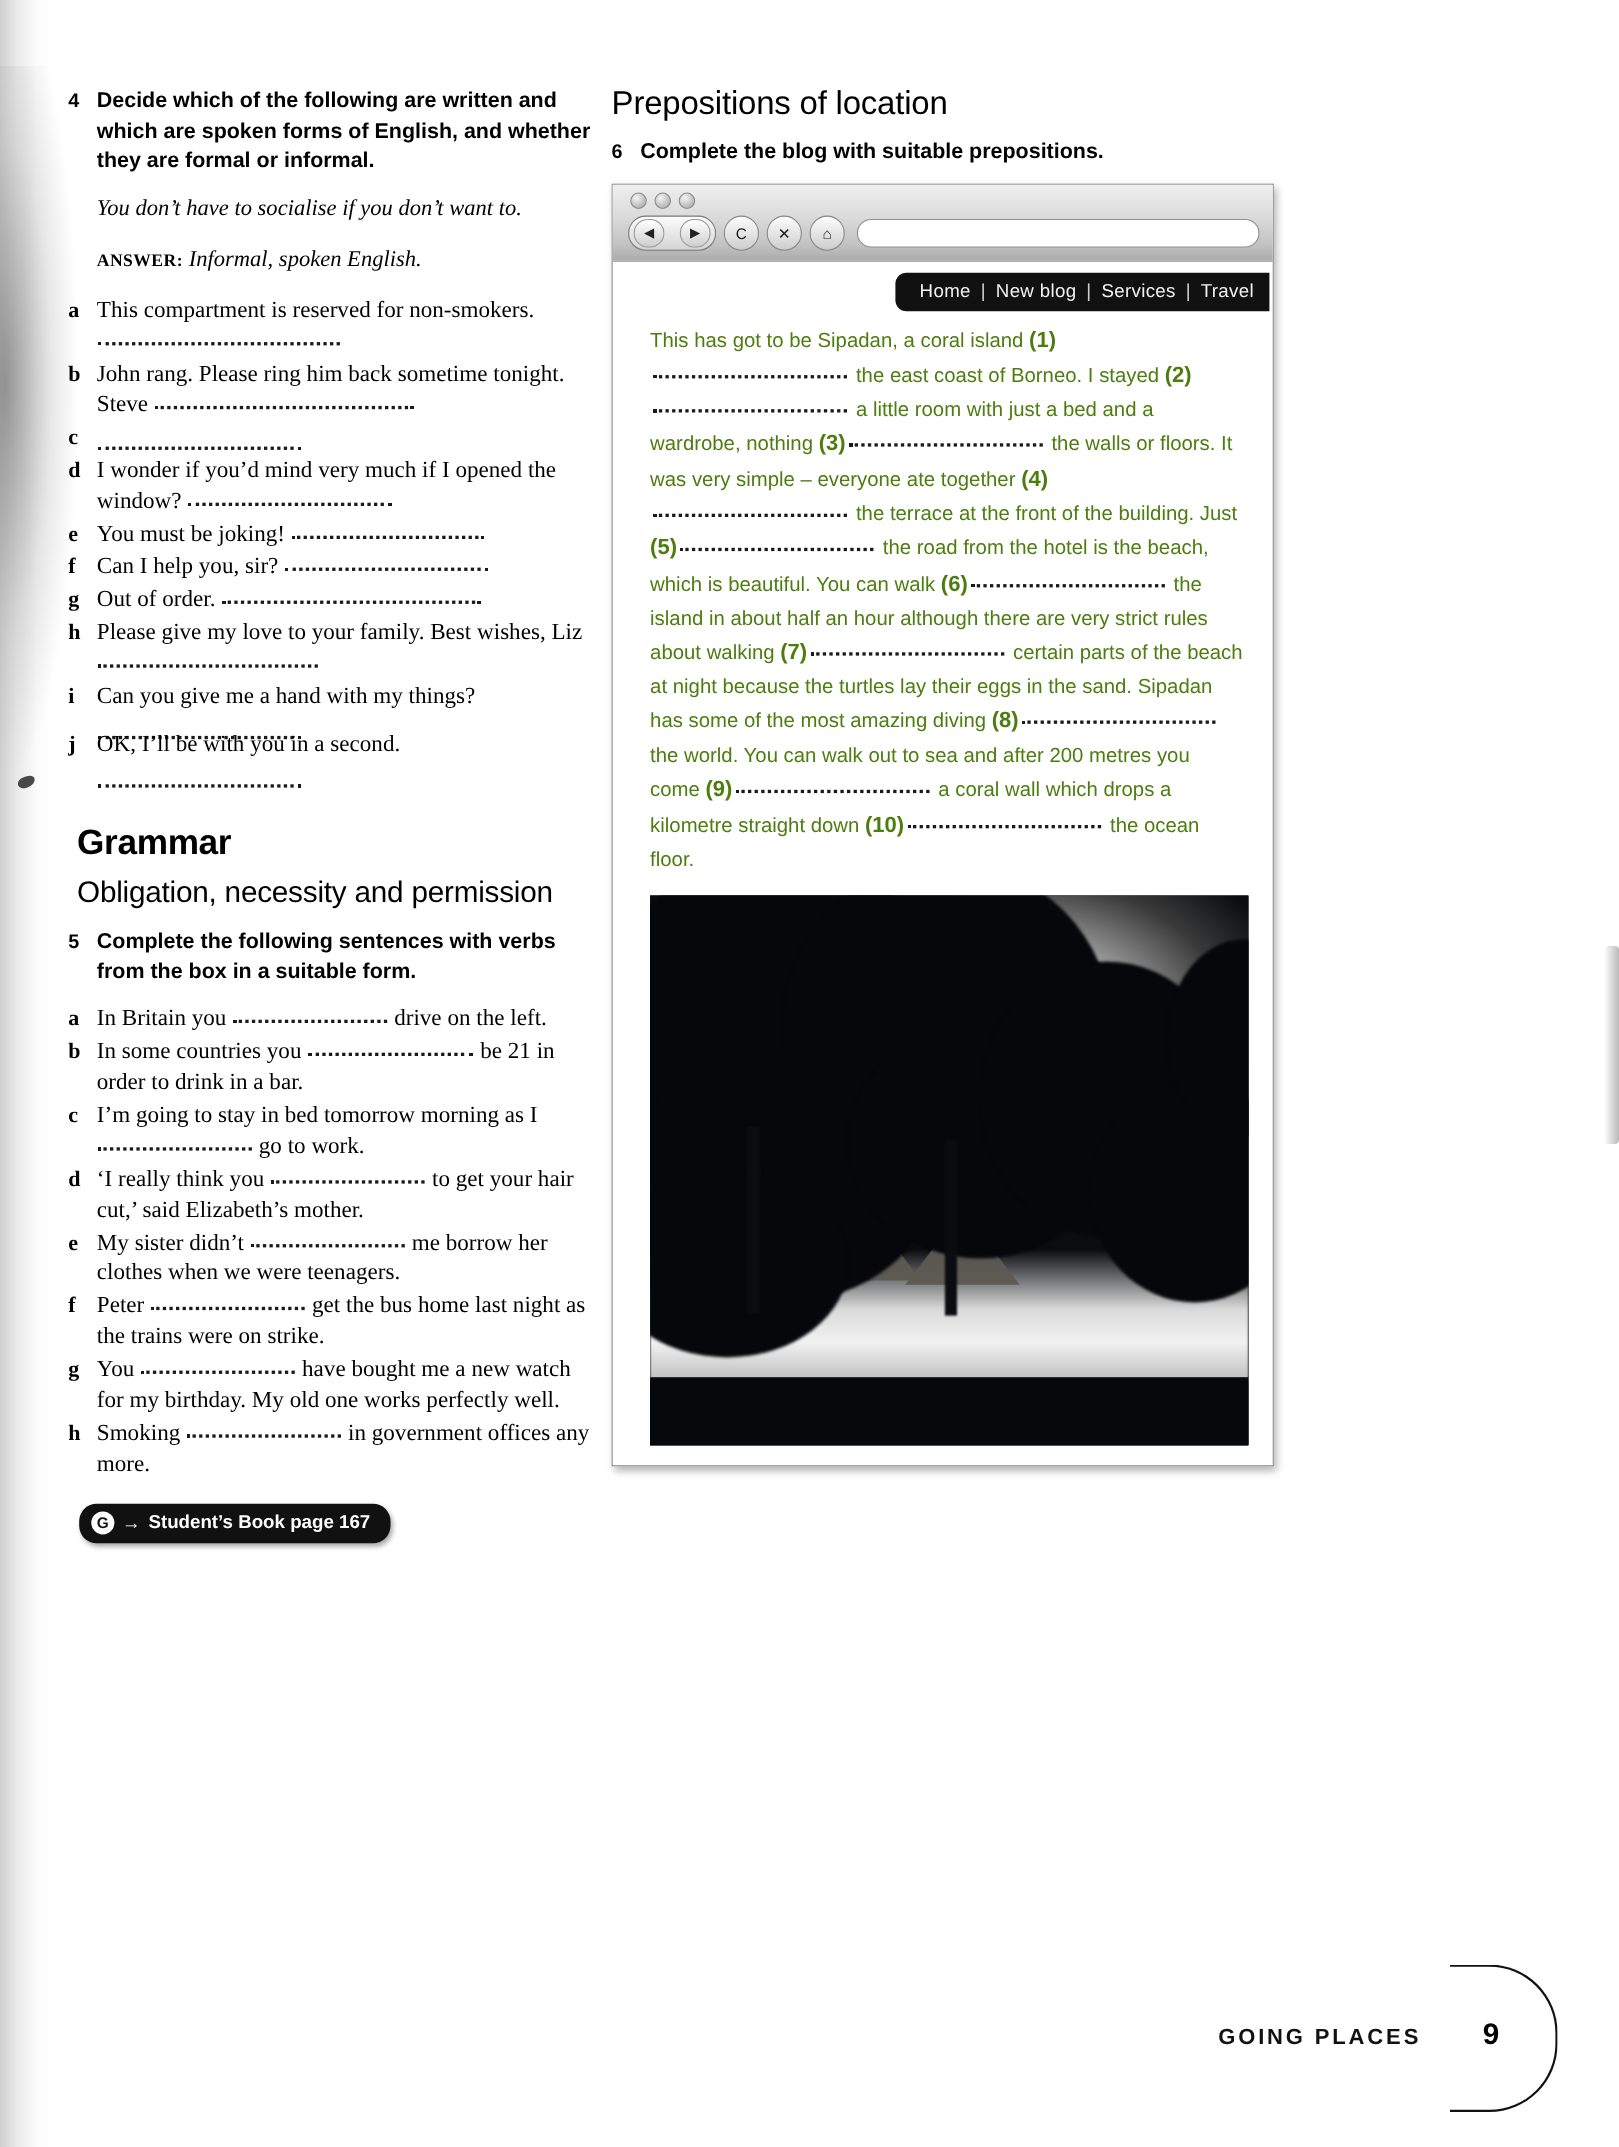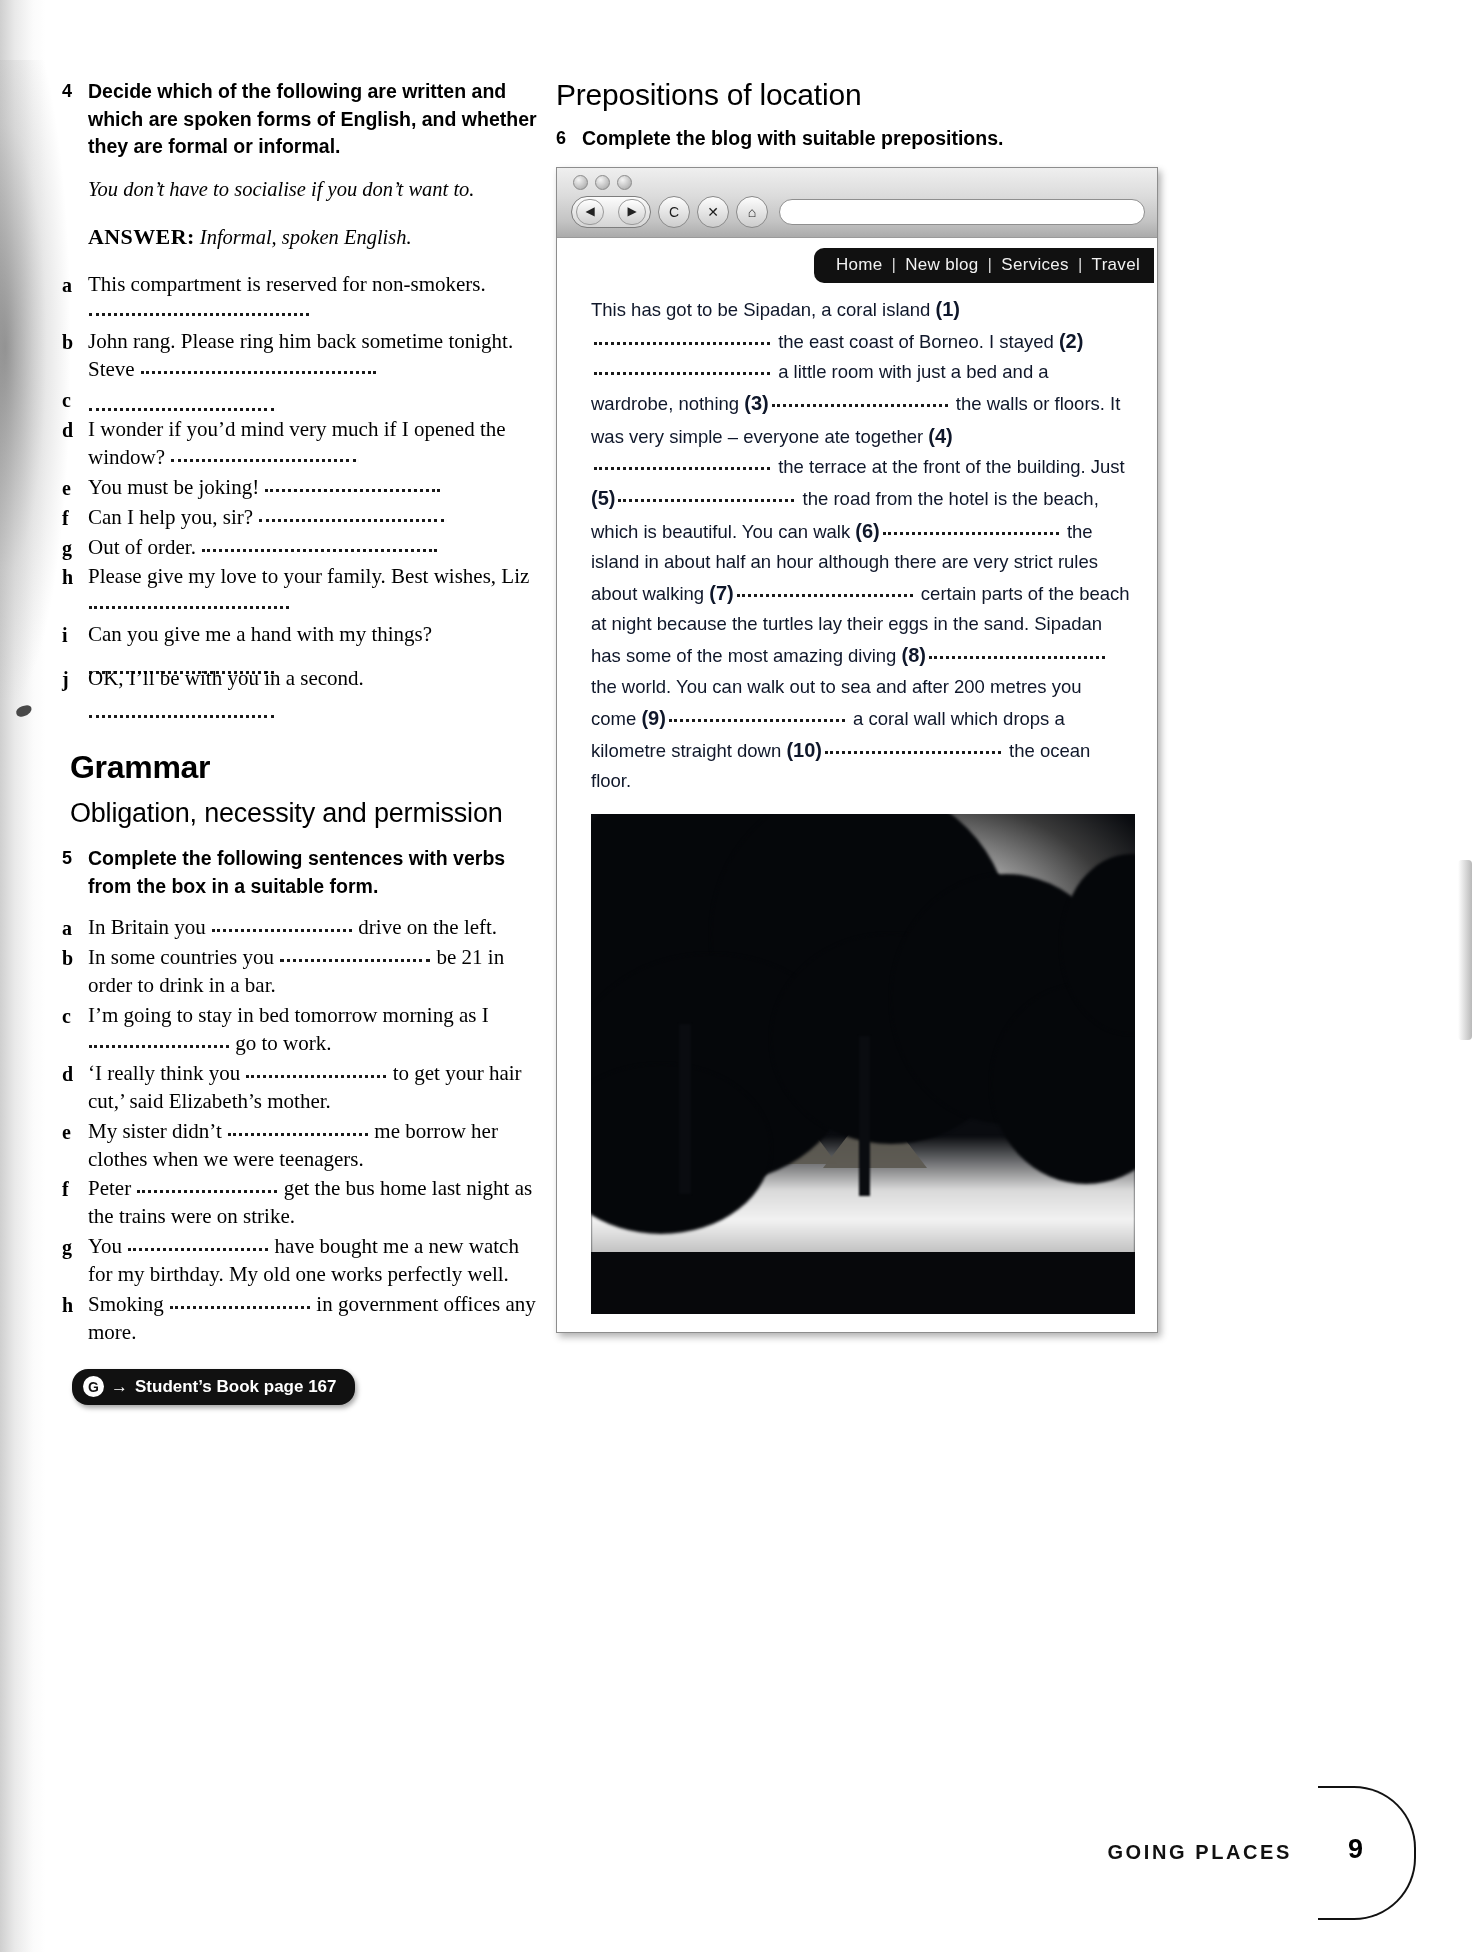--- a/index.html
+++ b/index.html
@@ -54,21 +54,21 @@
   .example-line{
     font-family:"Liberation Serif",serif;font-style:italic;
     font-size:20.5px;line-height:1.4;margin:0 0 18px 26px;
   }
   .answer-line{
     font-family:"Liberation Serif",serif;font-size:20.5px;
     line-height:1.4;margin:0 0 18px 26px;
   }
   .answer-label{
     font-variant:small-caps;font-weight:bold;letter-spacing:.4px;
-    font-size:22px;font-style:normal;
+    font-size:16px;font-style:normal;
   }
   .answer-val{font-style:italic;}
 
   
   ol.items{list-style:none;margin:0;padding:0;}
   ol.items li{
     display:flex;align-items:flex-start;
     font-family:"Liberation Serif",serif;
     font-size:21px;line-height:1.33;
     margin-bottom:2px;
@@ -193,21 +193,21 @@
   }
   .navtabs .sep{opacity:.85;}
 
   .blog-body{padding:10px 26px 0 34px;}
   h4.blog-title{
     font-family:"Liberation Sans",sans-serif;font-weight:bold;
     font-size:29px;margin:8px 0 12px 0;letter-spacing:-.2px;
   }
   .blog-text{
     font-family:"Liberation Sans",sans-serif;font-size:18.5px;
-    line-height:1.62;color:#0f172a;
+    line-height:1.62;color:#4d7c0f;
   }
   .blog-text b.gapnum{font-weight:bold;font-size:20px;}
   .blog-dots{
     display:inline-block;border-bottom:3px dotted #1a1a1a;
     vertical-align:3px;margin:0 3px;
   }
 
   
   .photo{
     margin:18px 22px 0 34px;height:500px;position:relative;overflow:hidden;

